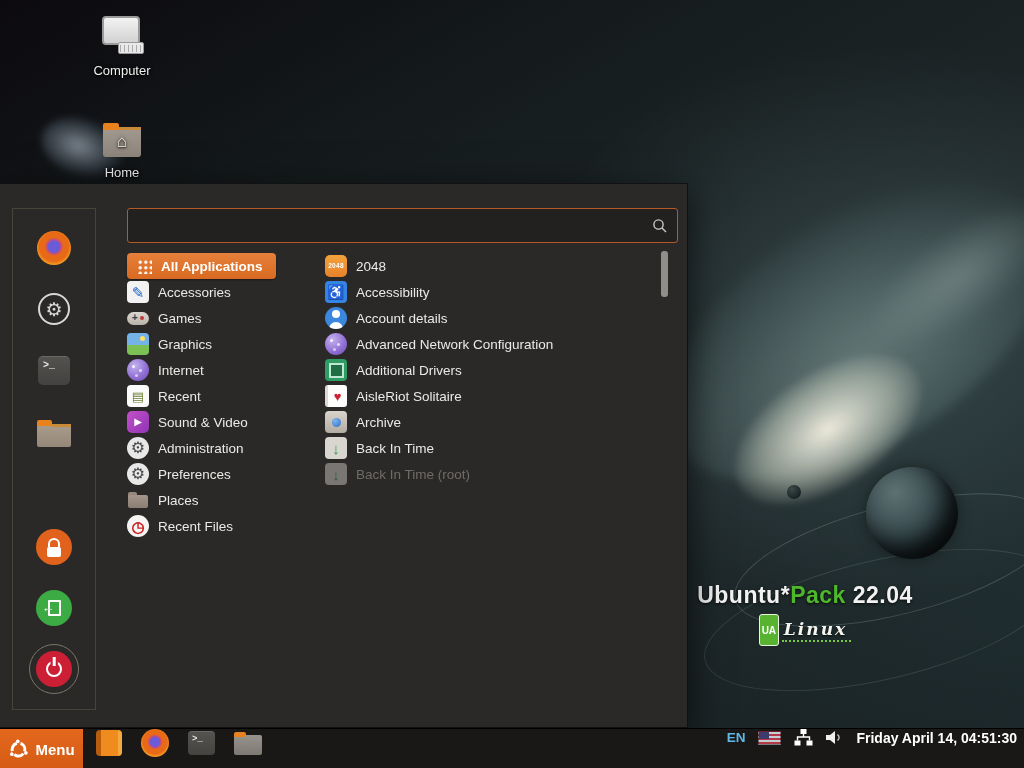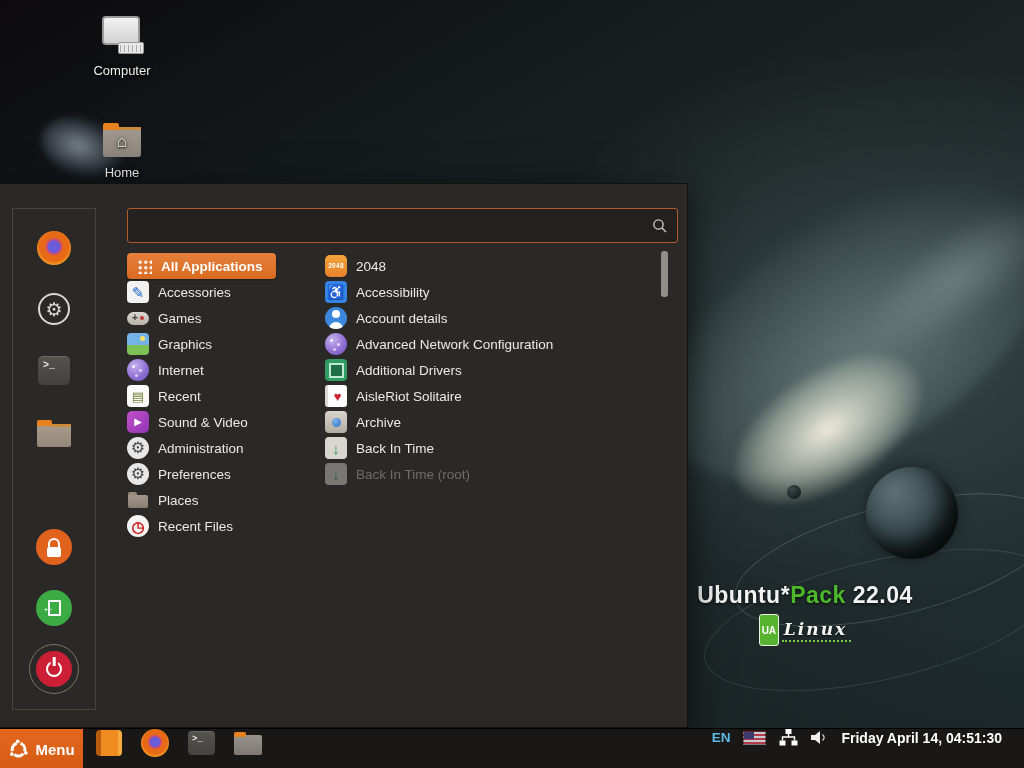--- a/index.html
+++ b/index.html
@@ -204,21 +204,21 @@
     background:linear-gradient(90deg,#b85c0e 0 20%, #ef8b1f 20% 85%, #f6a93e 85%); }
   .l-firefox { width:28px; height:28px; border-radius:50%;
     background:radial-gradient(circle at 50% 46%, #6a5bd8 0 23%, #c24a86 27%, #e86a17 38% 58%, #f7a325 74%, #ffd84a 95%); }
   .l-terminal { width:27px; height:24px; background:linear-gradient(#55534f,#454340); border-radius:4px;
     border-top:1px solid #6a6865; color:#e5e5e5; font-family:"Liberation Mono", monospace;
     font-size:9px; font-weight:bold; padding:2px 0 0 4px; align-self:center; display:block; }
   .l-files { position:relative; width:28px; height:23px; }
   .l-files .body { position:absolute; left:0; top:3px; width:28px; height:20px; border-radius:2px;
     background:linear-gradient(#97928b,#7e7973); }
   .l-files .tab { position:absolute; left:0; top:0; width:12px; height:5px; background:#e8821e; border-radius:2px 2px 0 0; }
-  .tray { margin-left:auto; display:flex; align-items:center; gap:13px; padding-right:22px; }
+  .tray { margin-left:auto; display:flex; align-items:center; gap:13px; padding-right:7px; }
   .lang { color:#5fb9e6; font-weight:bold; font-size:13.5px; cursor:pointer; }
   .flag { position:relative; width:23px; height:14px; cursor:pointer;
     background:repeating-linear-gradient(180deg,#c8cdd4 0 2px,#b23a48 2px 4px);
     background-color:#c8cdd4; border:1px solid rgba(0,0,0,.4); }
   .flag::before { content:""; position:absolute; left:0; top:0; width:10px; height:7px; background:#3c3b6e; }
   .clock { color:#fff; font-weight:bold; font-size:14px; cursor:default; }
   .trayicon { display:flex; cursor:pointer; }
 </style>
 </head>
 <body>

